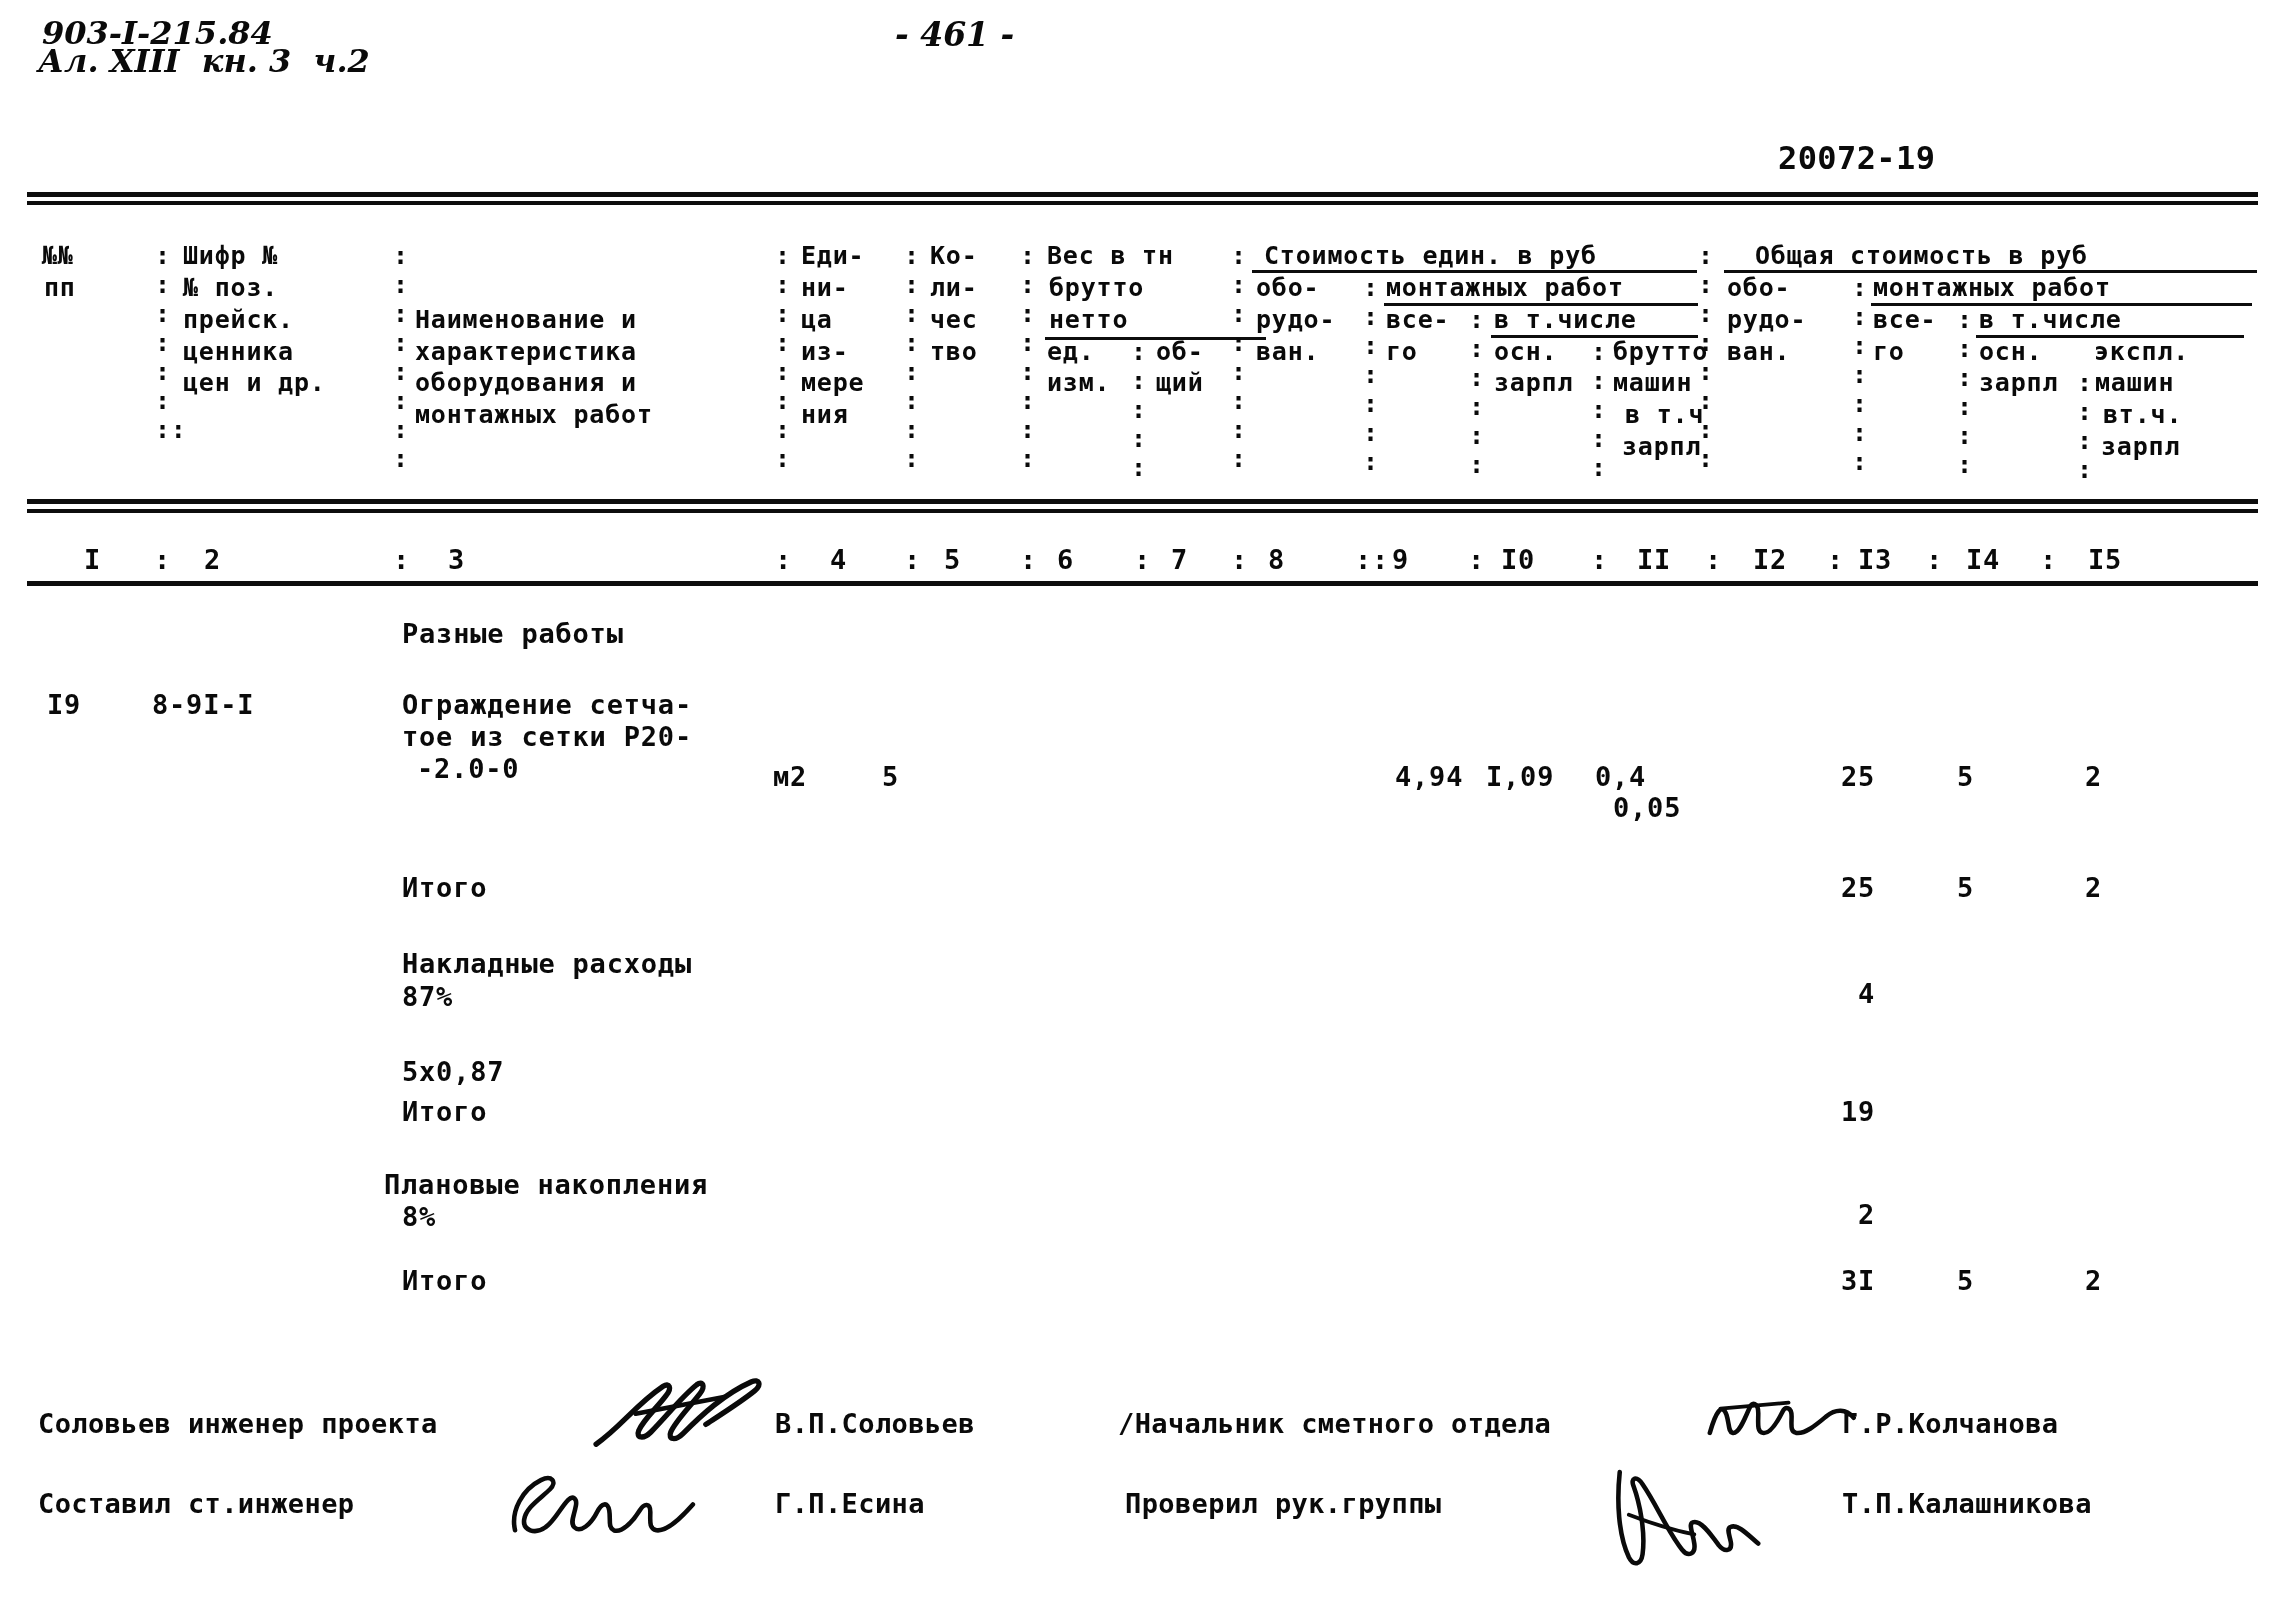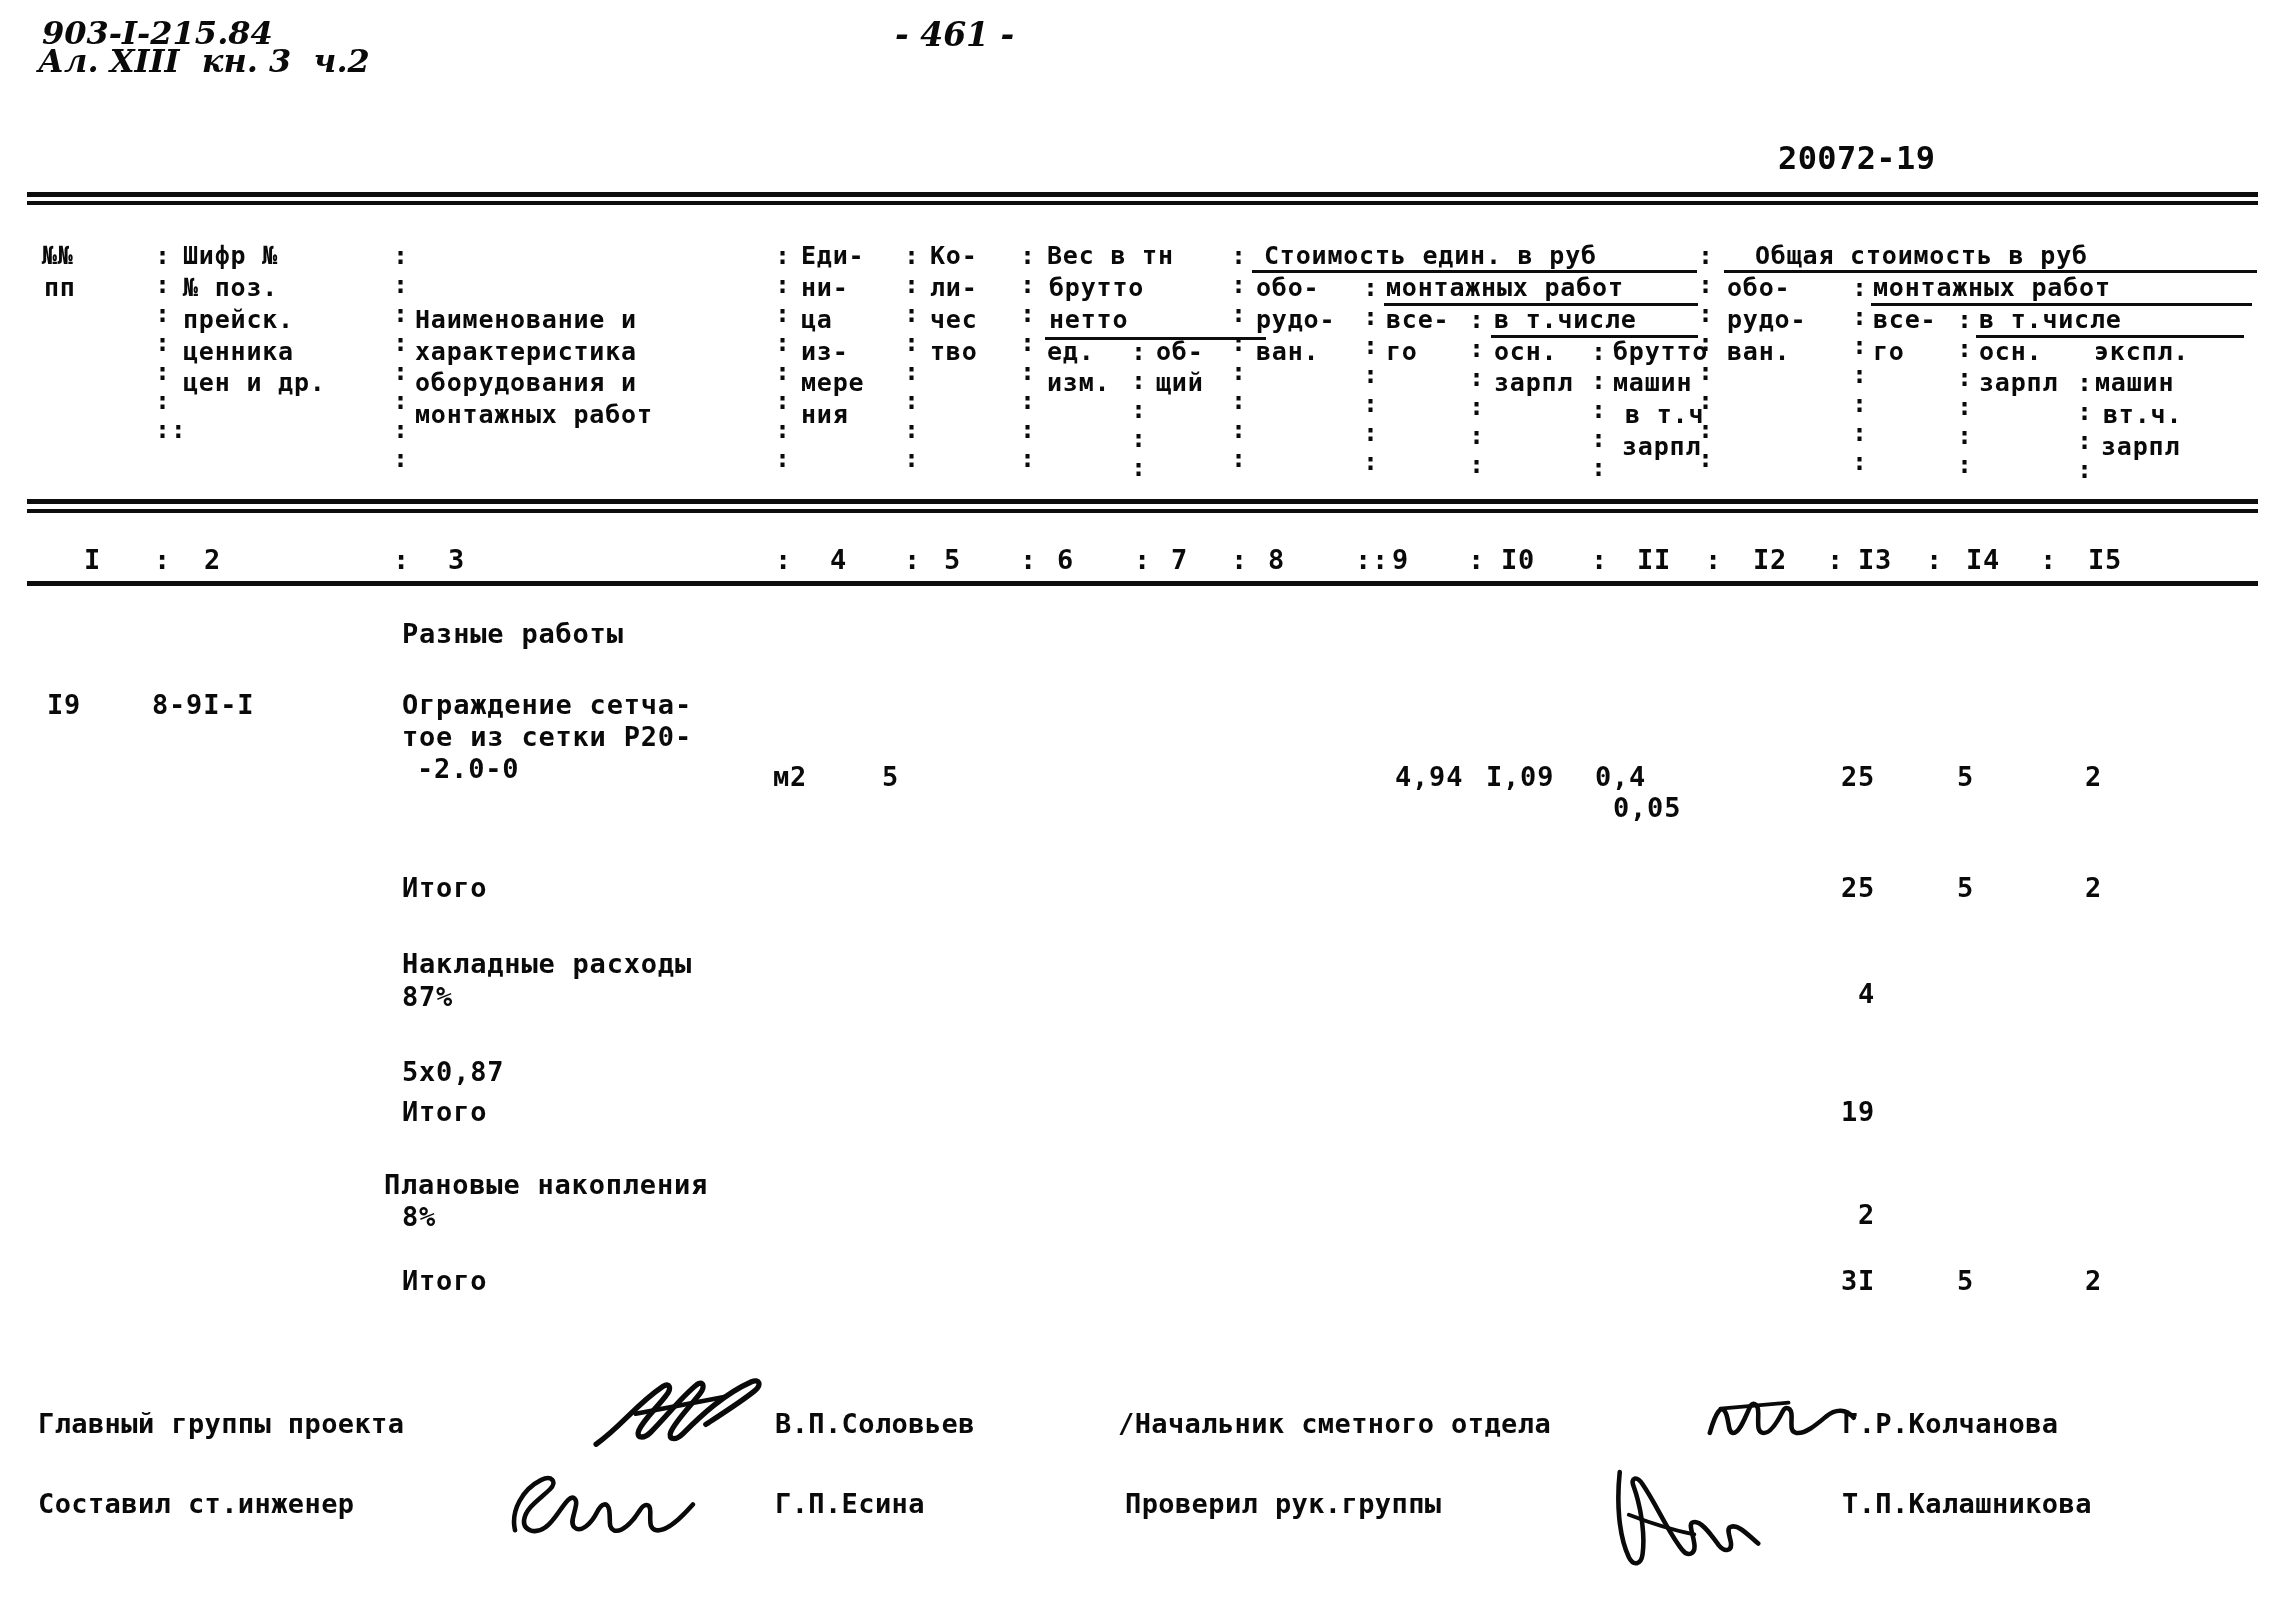--- a/index.html
+++ b/index.html
@@ -337,21 +337,21 @@
   <div class="t s-body" style="left:384px; top:1169px;">Плановые накопления</div>
   <div class="t s-body" style="left:402px; top:1201px;">8%</div>
   <div class="t s-num" style="left:1858px; top:1199px;">2</div>
 
   <div class="t s-body" style="left:402px; top:1265px;">Итого</div>
   <div class="t s-num" style="left:1841px; top:1265px;">3I</div>
   <div class="t s-num" style="left:1957px; top:1265px;">5</div>
   <div class="t s-num" style="left:2085px; top:1265px;">2</div>
 
 
-  <div class="t s-sig" style="left:38px; top:1408px;">Главный группы проекта</div>
+  <div class="t s-sig" style="left:38px; top:1408px;">Соловьев инженер проекта</div>
   <div class="t s-sig" style="left:775px; top:1408px;">В.П.Соловьев</div>
 
   <div class="t s-sig" style="left:38px; top:1488px;">Составил ст.инженер</div>
   <div class="t s-sig" style="left:775px; top:1488px;">Г.П.Есина</div>
 
   <div class="t s-sig" style="left:1118px; top:1408px;">/Начальник сметного отдела</div>
   <div class="t s-sig" style="left:1842px; top:1408px;">Г.Р.Колчанова</div>
 
   <div class="t s-sig" style="left:1125px; top:1488px;">Проверил рук.группы</div>
   <div class="t s-sig" style="left:1842px; top:1488px;">Т.П.Калашникова</div>

